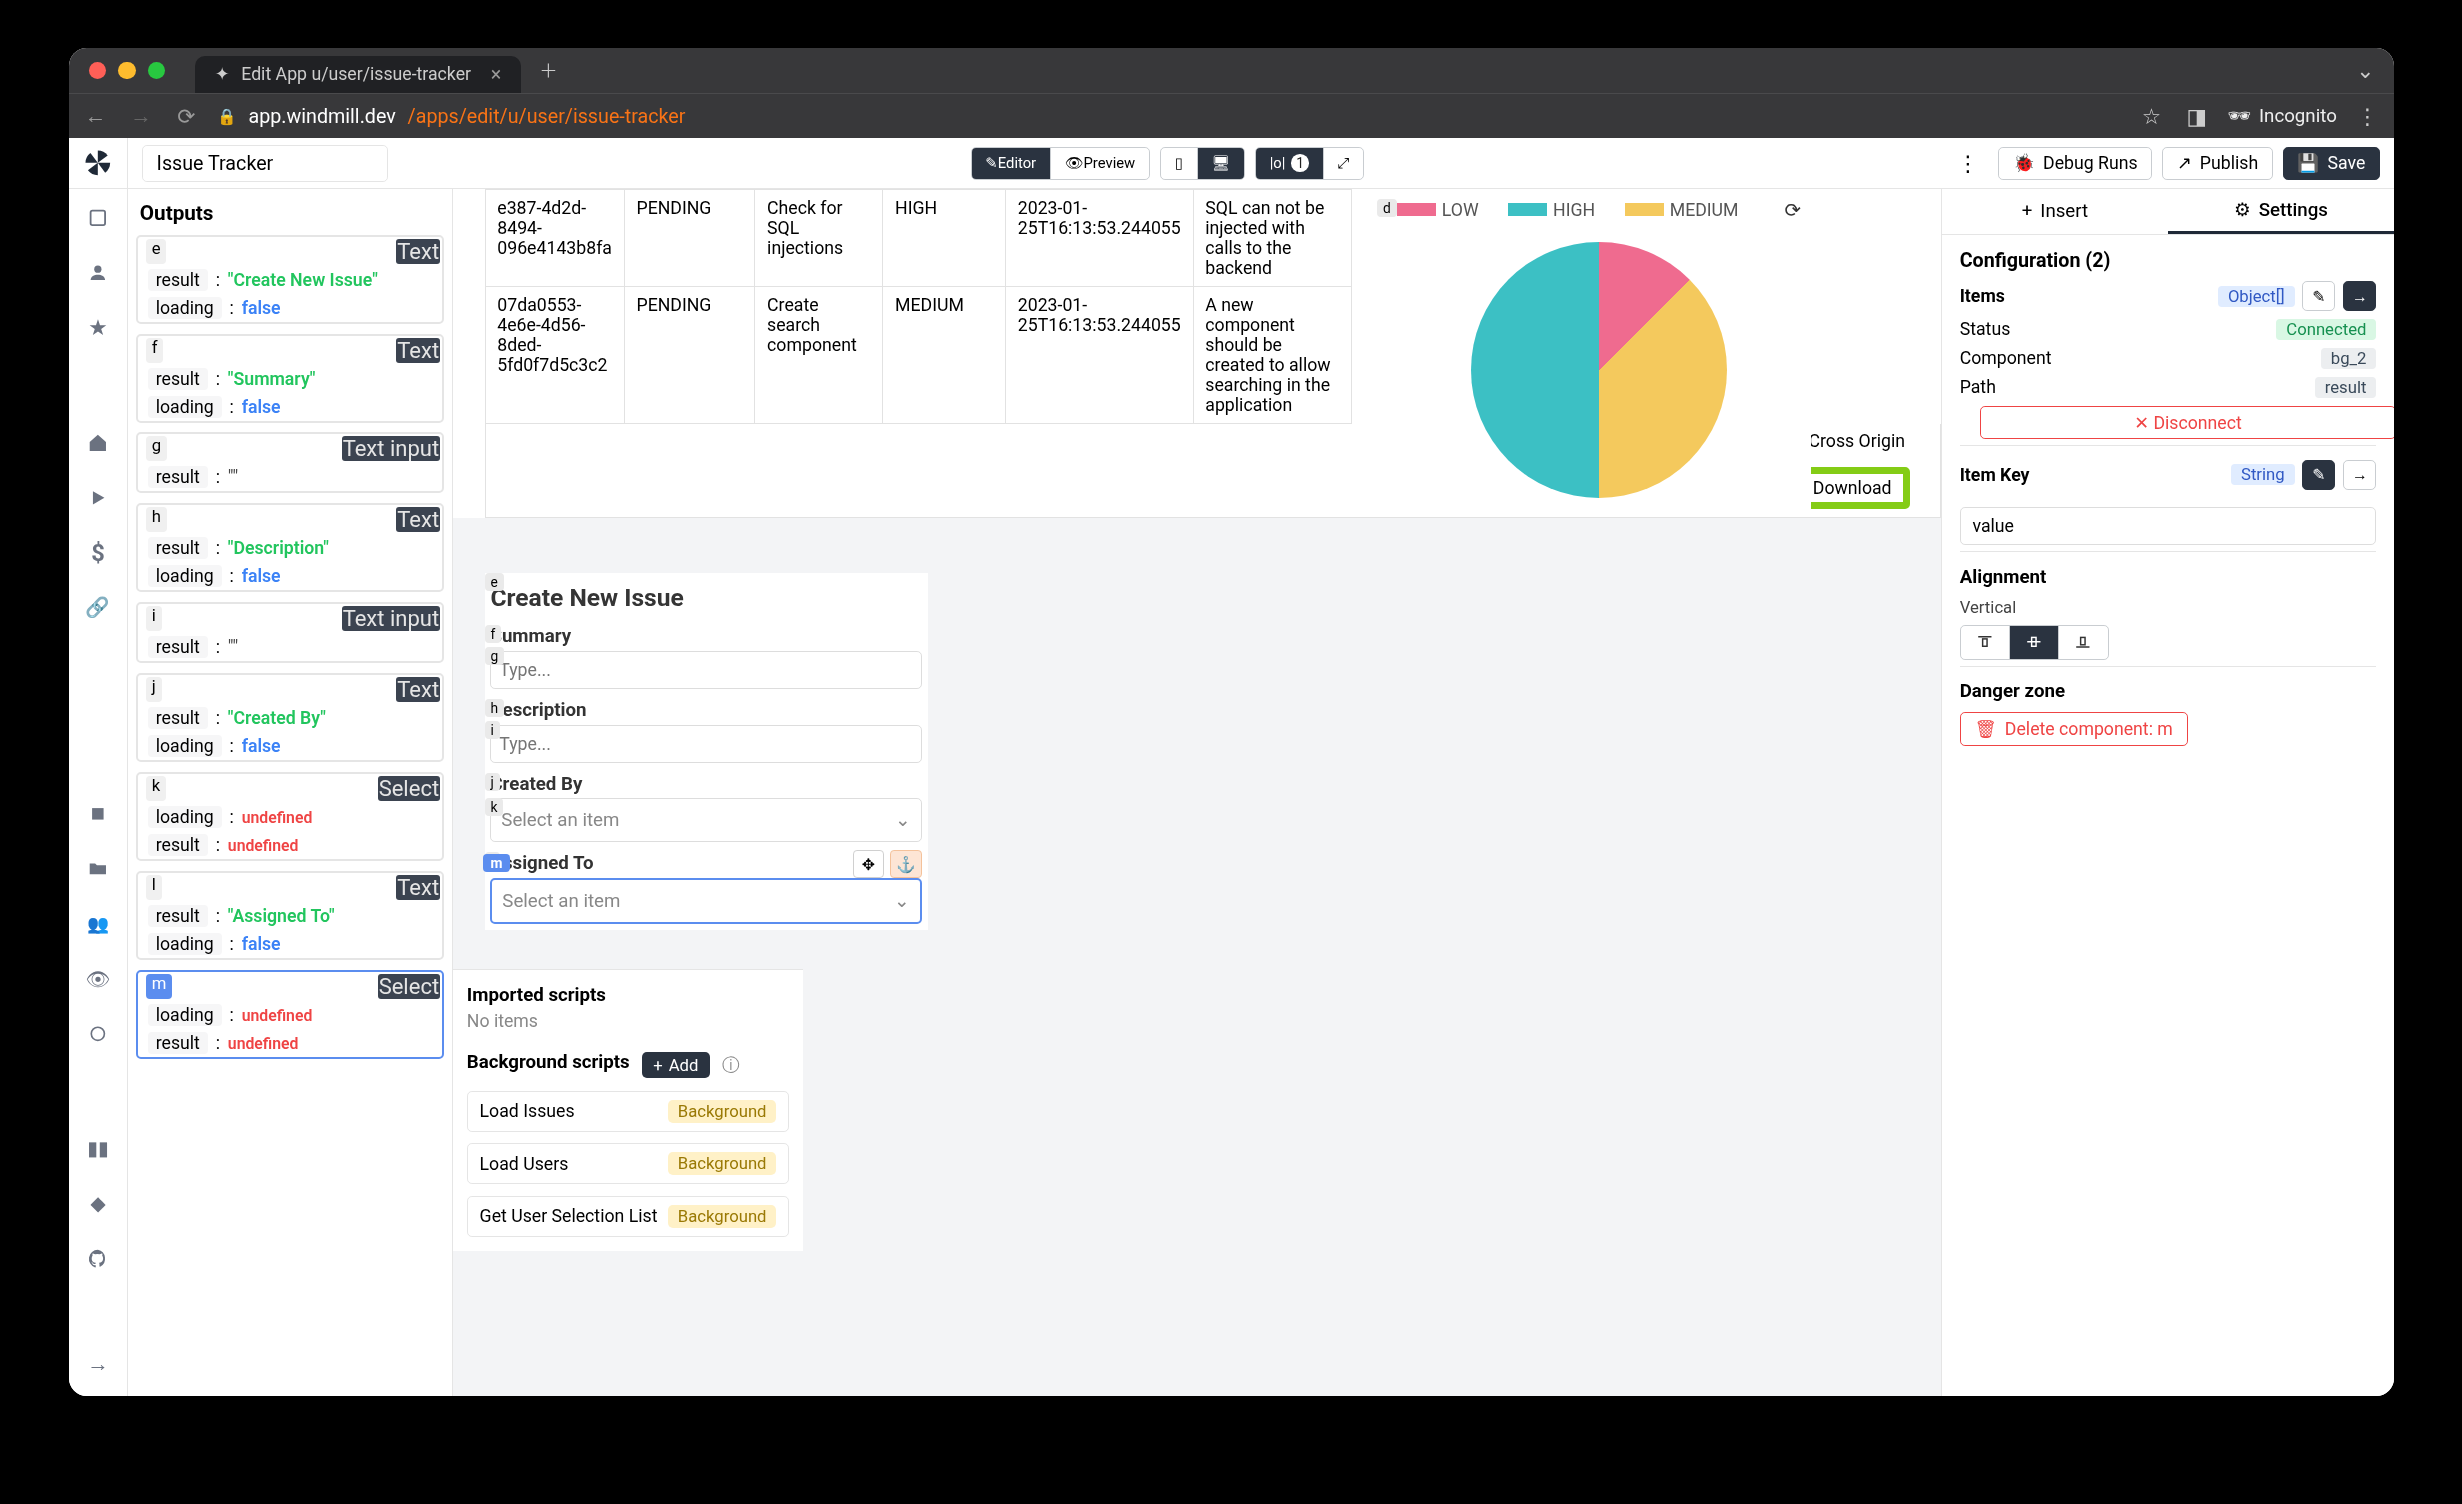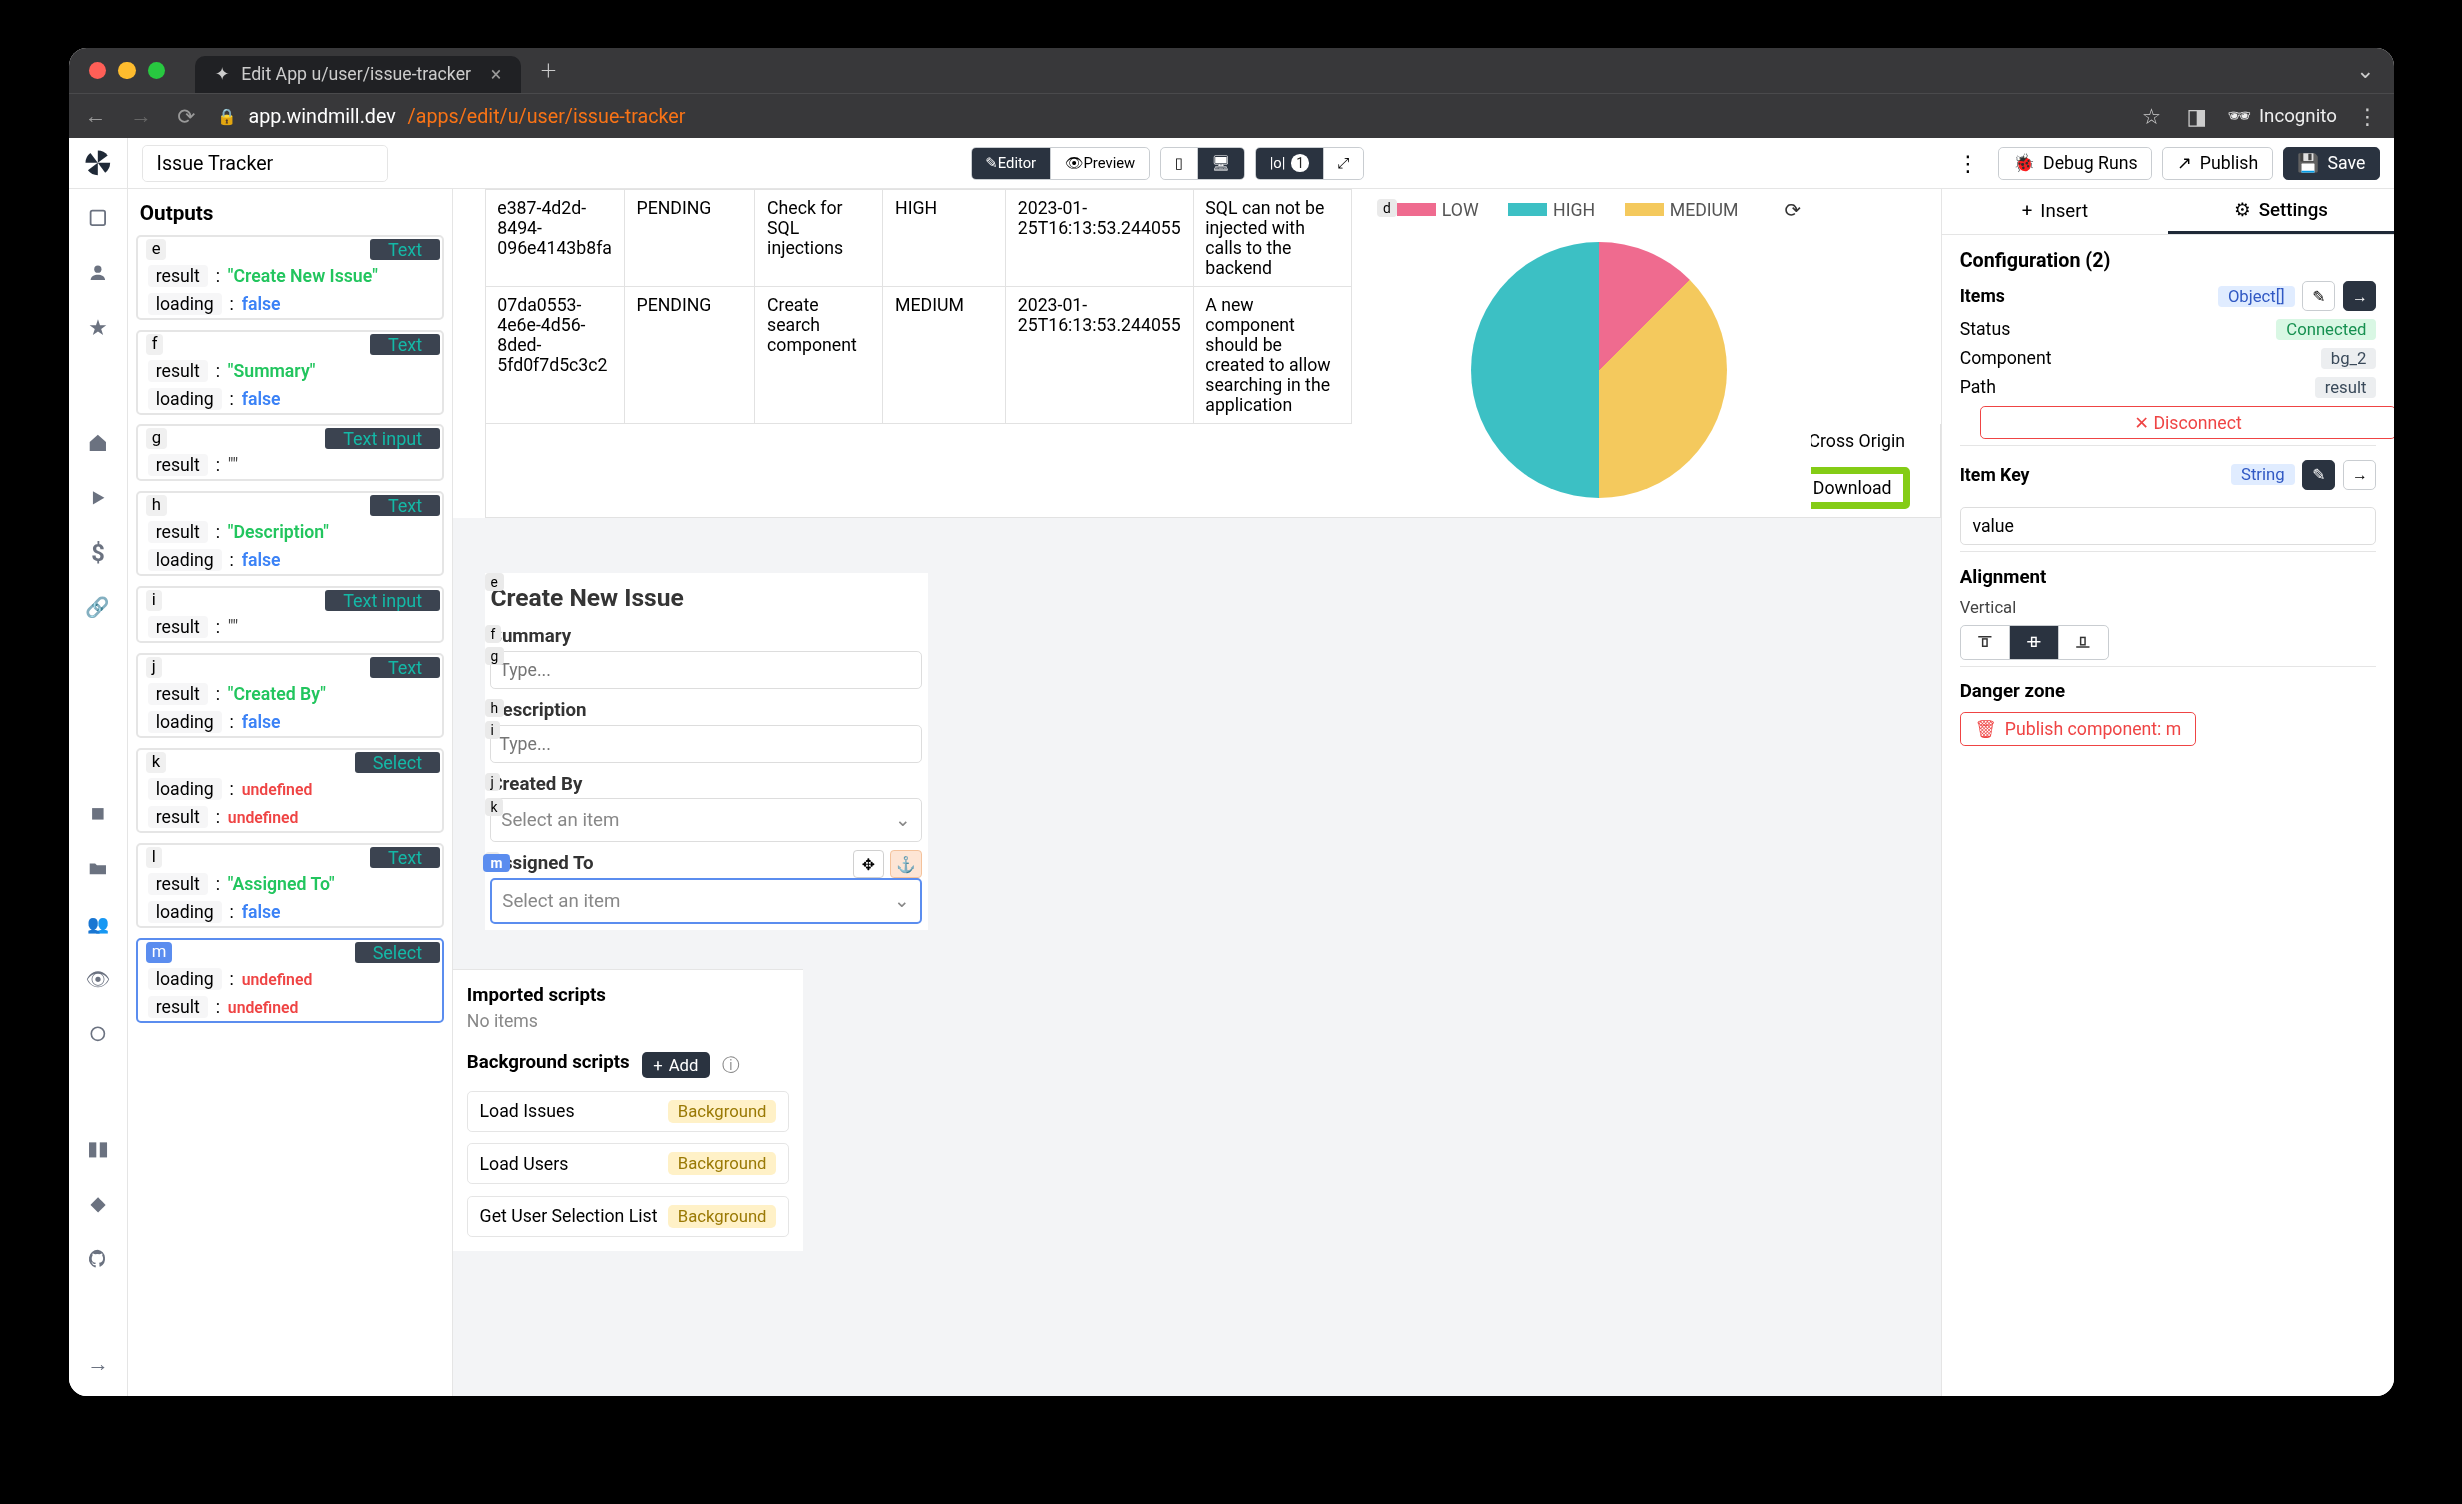--- a/index.html
+++ b/index.html
@@ -35,21 +35,21 @@
 .main { flex: 1; display: flex; overflow: hidden; }
 .left-nav { width: 59px; background: #fff; border-right: 1px solid #e5e5e5; display: flex; flex-direction: column; align-items: center; padding-top: 15.8px; gap: 29.6px; }
 .nav-icon { width: 25.6px; height: 25.6px; color: #6b7280; display: flex; align-items: center; justify-content: center; }
 .nav-spacer { flex: 1; }
 .outputs-panel { width: 325px; background: #fff; border-right: 1px solid #e5e5e5; overflow-y: auto; padding: 7.9px; }
 .outputs-title { font-weight: 700; font-size: 20.7px; padding: 3.9px 3.9px 9.9px 3.9px; }
 .output-block { border: 2px solid #e5e5e5; border-radius: 4.9px; margin-bottom: 9.9px; font-size: 17.7px; }
 .output-block.selected { border-color: #5b8def; }
 .output-head { display: flex; justify-content: space-between; padding: 2px 2px 2px 7.9px; }
 .output-head .id-badge { background: #f0f0f0; padding: 0px 5.9px; border-radius: 3.9px; font-size: 16.7px; }
-.output-head .type-badge { background: #3b4350; color: #14b8a6; padding: 0px 18px; border-radius: 3px; font-size: 18px; }
+.output-head .type-badge { background: #3b4350; color: #e5e5e5; padding: 0px 1px; border-radius: 3px; font-size: 22px; }
 .output-block.selected .output-head .id-badge { background: #5b8def; color: #fff; }
 .output-row { padding: 3px 9.9px; display: flex; gap: 7.9px; align-items: baseline; }
 .k { background: #f6f6f7; border-radius: 3.9px; padding: 1px 7.9px; }
 .colon { }
 .v-green { color: #22c55e; font-weight: 600; }
 .v-blue { color: #3b82f6; font-weight: 600; }
 .v-red { color: #ef4444; font-weight: 600; font-size: 15.8px;}
 .v-gray { color: #444; }
 .canvas { flex: 1; background: #f3f4f6; overflow: auto; position: relative; padding: 0; }
 .canvas-inner { padding: 0; }
@@ -595,20 +595,20 @@
                   <rect x="9" y="6" width="6" height="10"></rect>
                 </svg>
               </div>
           </div>
         </div>
 
         <div class="section-div">
           <div class="rp-title" style="font-size:18.7px;">Danger zone</div>
           <div class="danger-btn">
               <span>🗑</span>
-              <span>Publish component: m</span>
+              <span>Delete component: m</span>
             </div>
         </div>
       </div>
     </div>
   </div>
 </div>
 
 
 </body></html>

